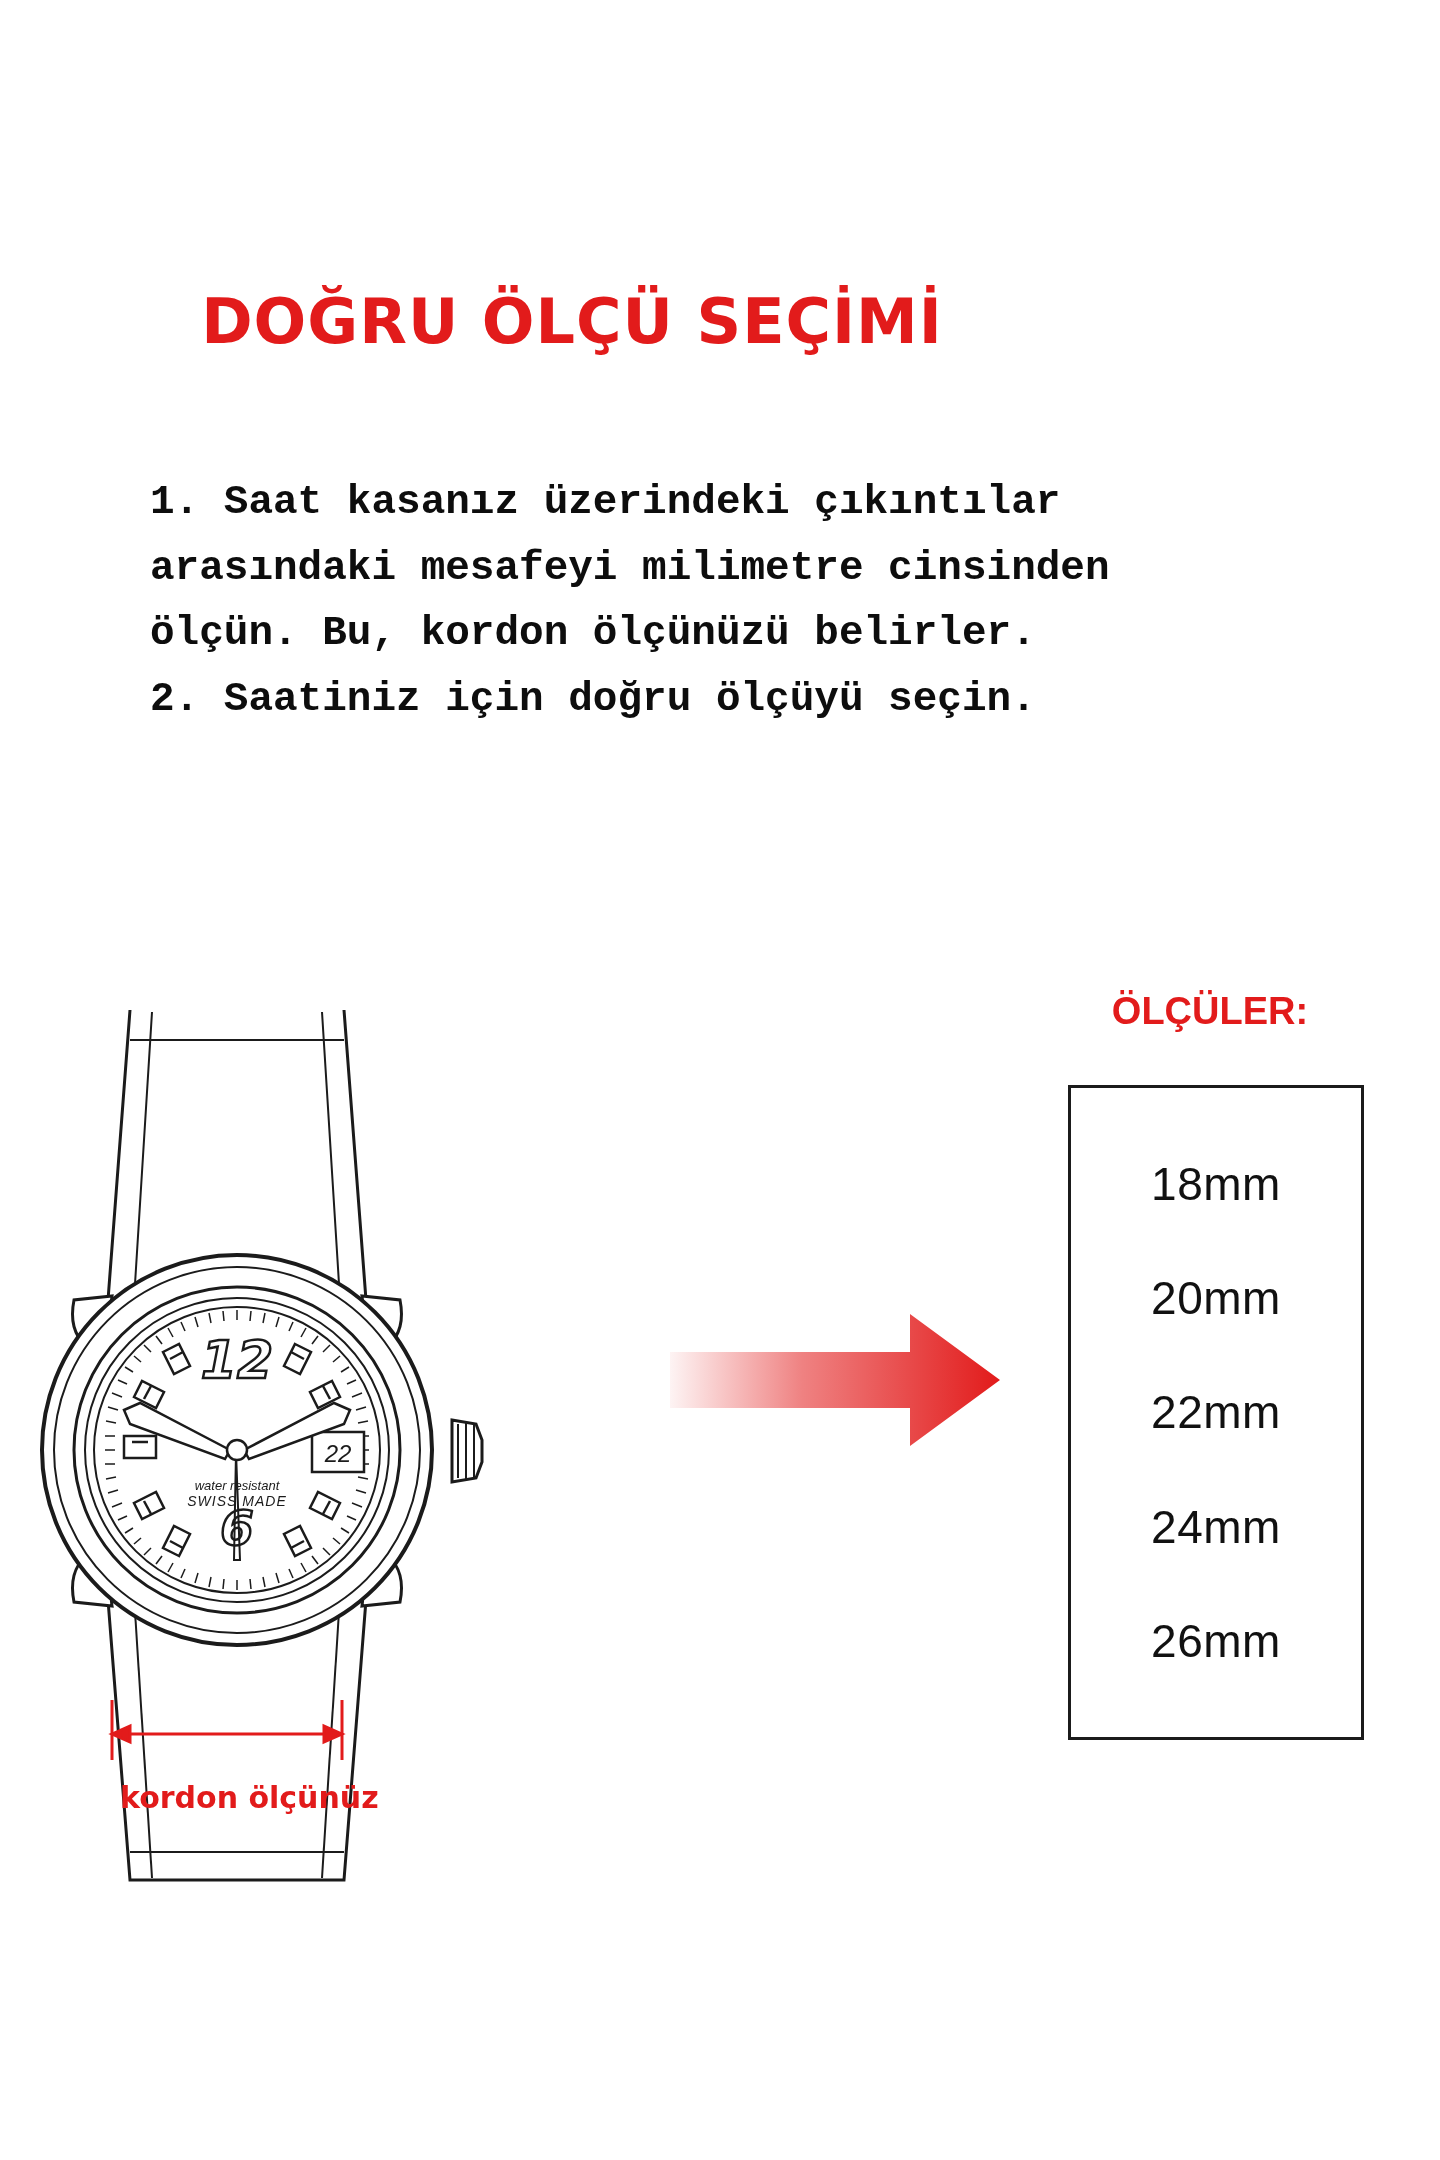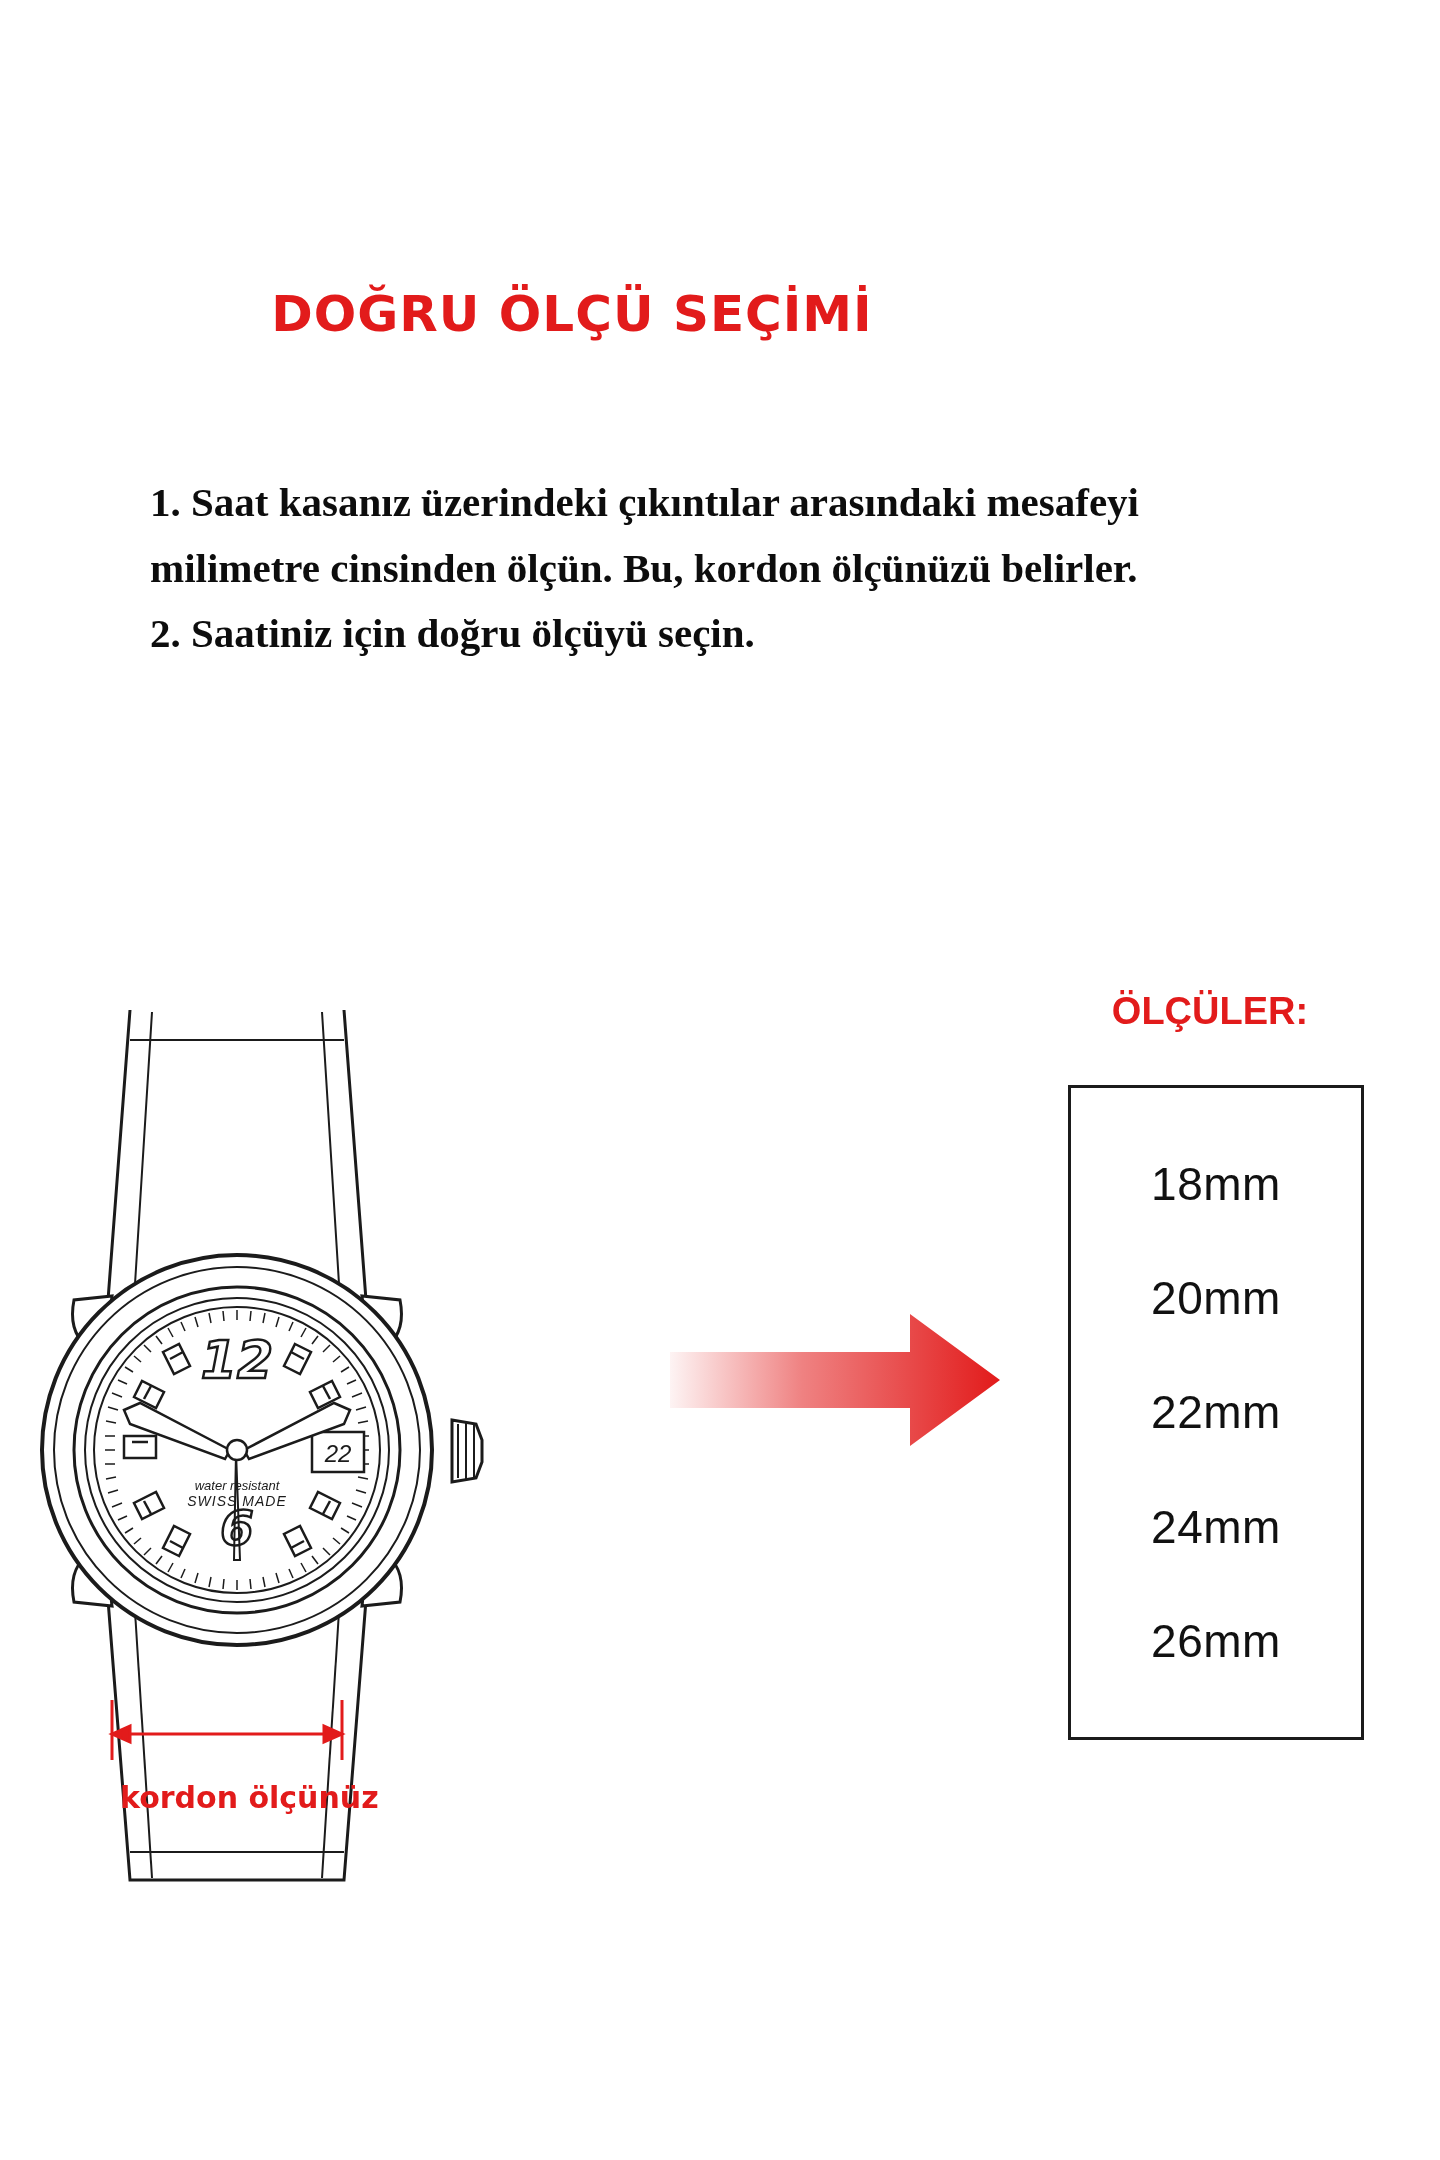--- a/index.html
+++ b/index.html
@@ -27,35 +27,35 @@
 
   
   .title {
     position: absolute;
     left: 0;
     top: 285px;
     width: 1144px;
     text-align: center;
     font-family: "DejaVu Sans", sans-serif;
     font-weight: bold;
-    font-size: 50px;
+    font-size: 62px;
     letter-spacing: 1px;
     color: #e21b1b;
     white-space: nowrap;
   }
 
   
   .instructions {
     position: absolute;
     left: 150px;
     top: 470px;
     width: 1130px;
   }
   .step {
-    font-family: Liberation Serif, serif;
+    font-family: Liberation Mono, monospace;
     font-weight: bold;
     font-size: 41px;
     line-height: 1.60;
     color: #0d0d0d;
   }
   .step.two {
   }
 
   
   .watch-area {

